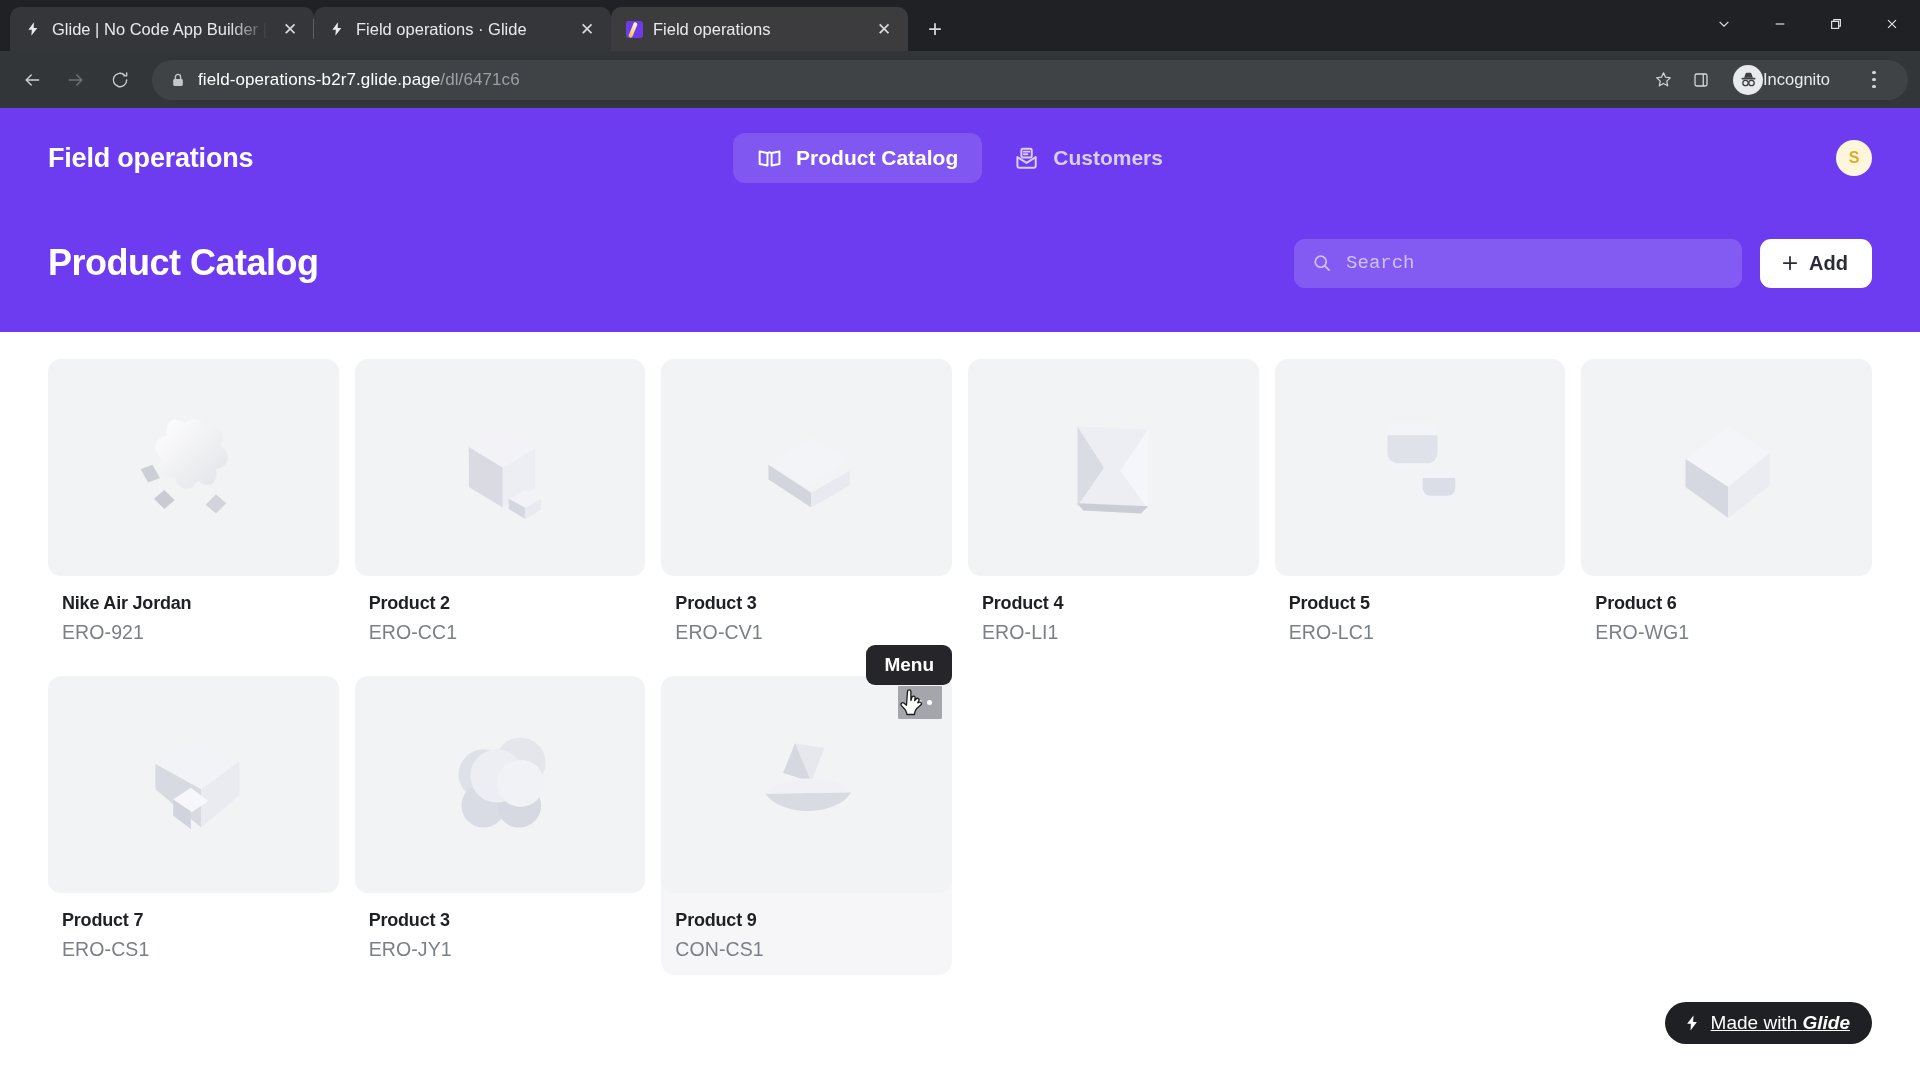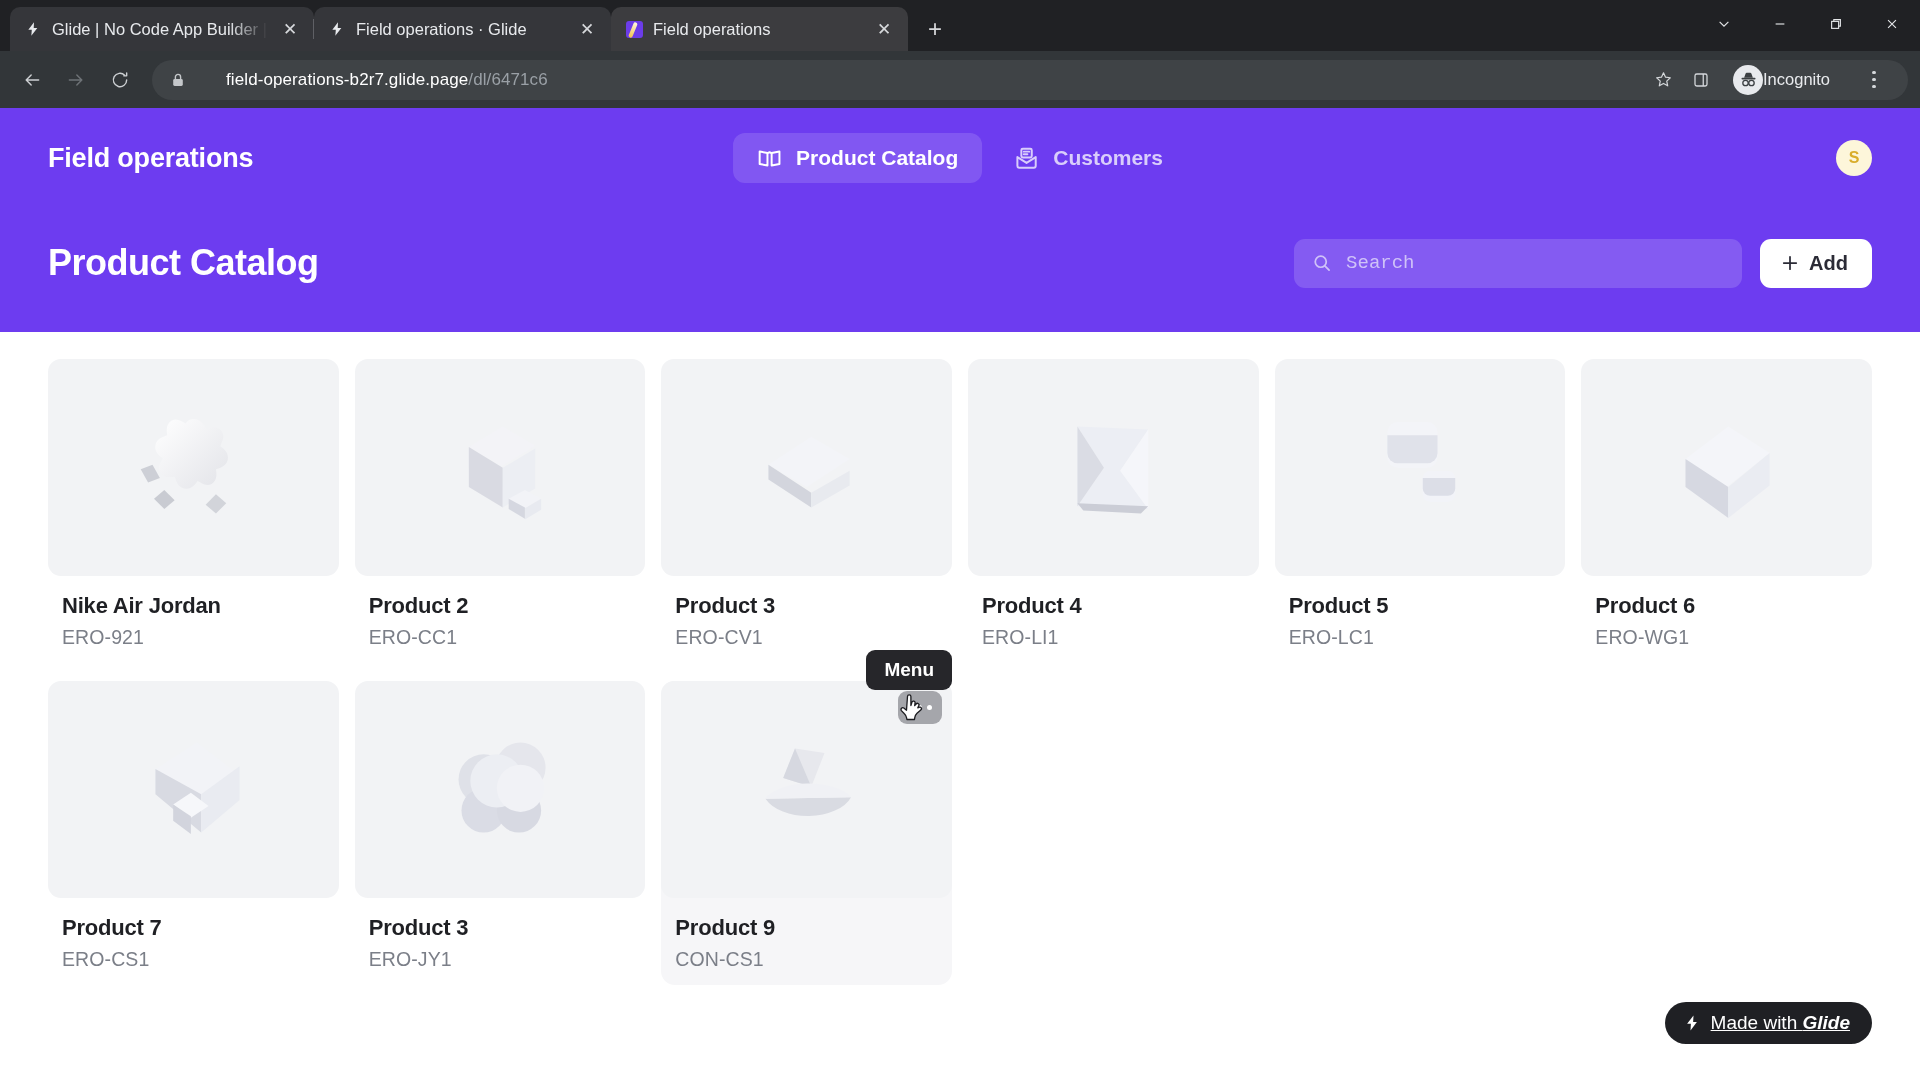--- a/index.html
+++ b/index.html
@@ -106,21 +106,21 @@
     background: #3f4346;
     border-radius: 20px;
     display: flex;
     align-items: center;
     padding: 0 14px 0 18px;
     margin-left: 8px;
     gap: 12px;
     position: relative;
   }
   .lock-icon { width: 16px; height: 16px; flex: 0 0 16px; color: #c4c7ca; }
-  .url { font-size: 17px; color: #ffffff; white-space: nowrap; letter-spacing: 0.1px; margin-left: 28px; }
+  .url { font-size: 17px; color: #ffffff; white-space: nowrap; letter-spacing: 0.1px; }
   .url .path { color: #9aa0a6; }
   .omni-right { margin-left: auto; display: flex; align-items: center; gap: 4px; }
   .icon-btn {
     width: 34px; height: 34px; border-radius: 50%;
     display: flex; align-items: center; justify-content: center;
     color: #d5d8db;
   }
   .incognito-pill {
     height: 38px; border-radius: 19px;
     display: flex; align-items: center; 
@@ -245,39 +245,39 @@
     background: #f2f3f5;
     border-radius: 13px;
     display: flex; align-items: center; justify-content: center;
     overflow: hidden;
     position: relative;
   }
   .card.hovered .thumb { background: #f2f3f5; }
   .thumb svg { width: 68%; height: 68%; }
   .card-name {
     margin: 17px 0 0 14px;
-    font-size: 22px;
+    font-size: 18px;
     font-weight: 700;
     color: #1f2024;
     letter-spacing: -0.2px;
   }
   .card-sku {
     margin: 7px 0 0 14px;
     font-size: 19.5px;
     color: #7b7f88;
     letter-spacing: 0.1px;
   }
 
   
   .card-menu {
     position: absolute;
     top: 10px; right: 10px;
     width: 44px; height: 33px;
     background: rgba(60,60,68,0.42);
-    border-radius: 9px;
+    border-radius: 1px;
     display: flex; align-items: center; justify-content: center;
     gap: 4.5px;
   }
   .card-menu i { width: 5px; height: 5px; border-radius: 50%; background: #ffffff; display: block; }
 
   .tooltip {
     position: absolute;
     top: -41px;
     right: -10px;
     background: #26262a;

